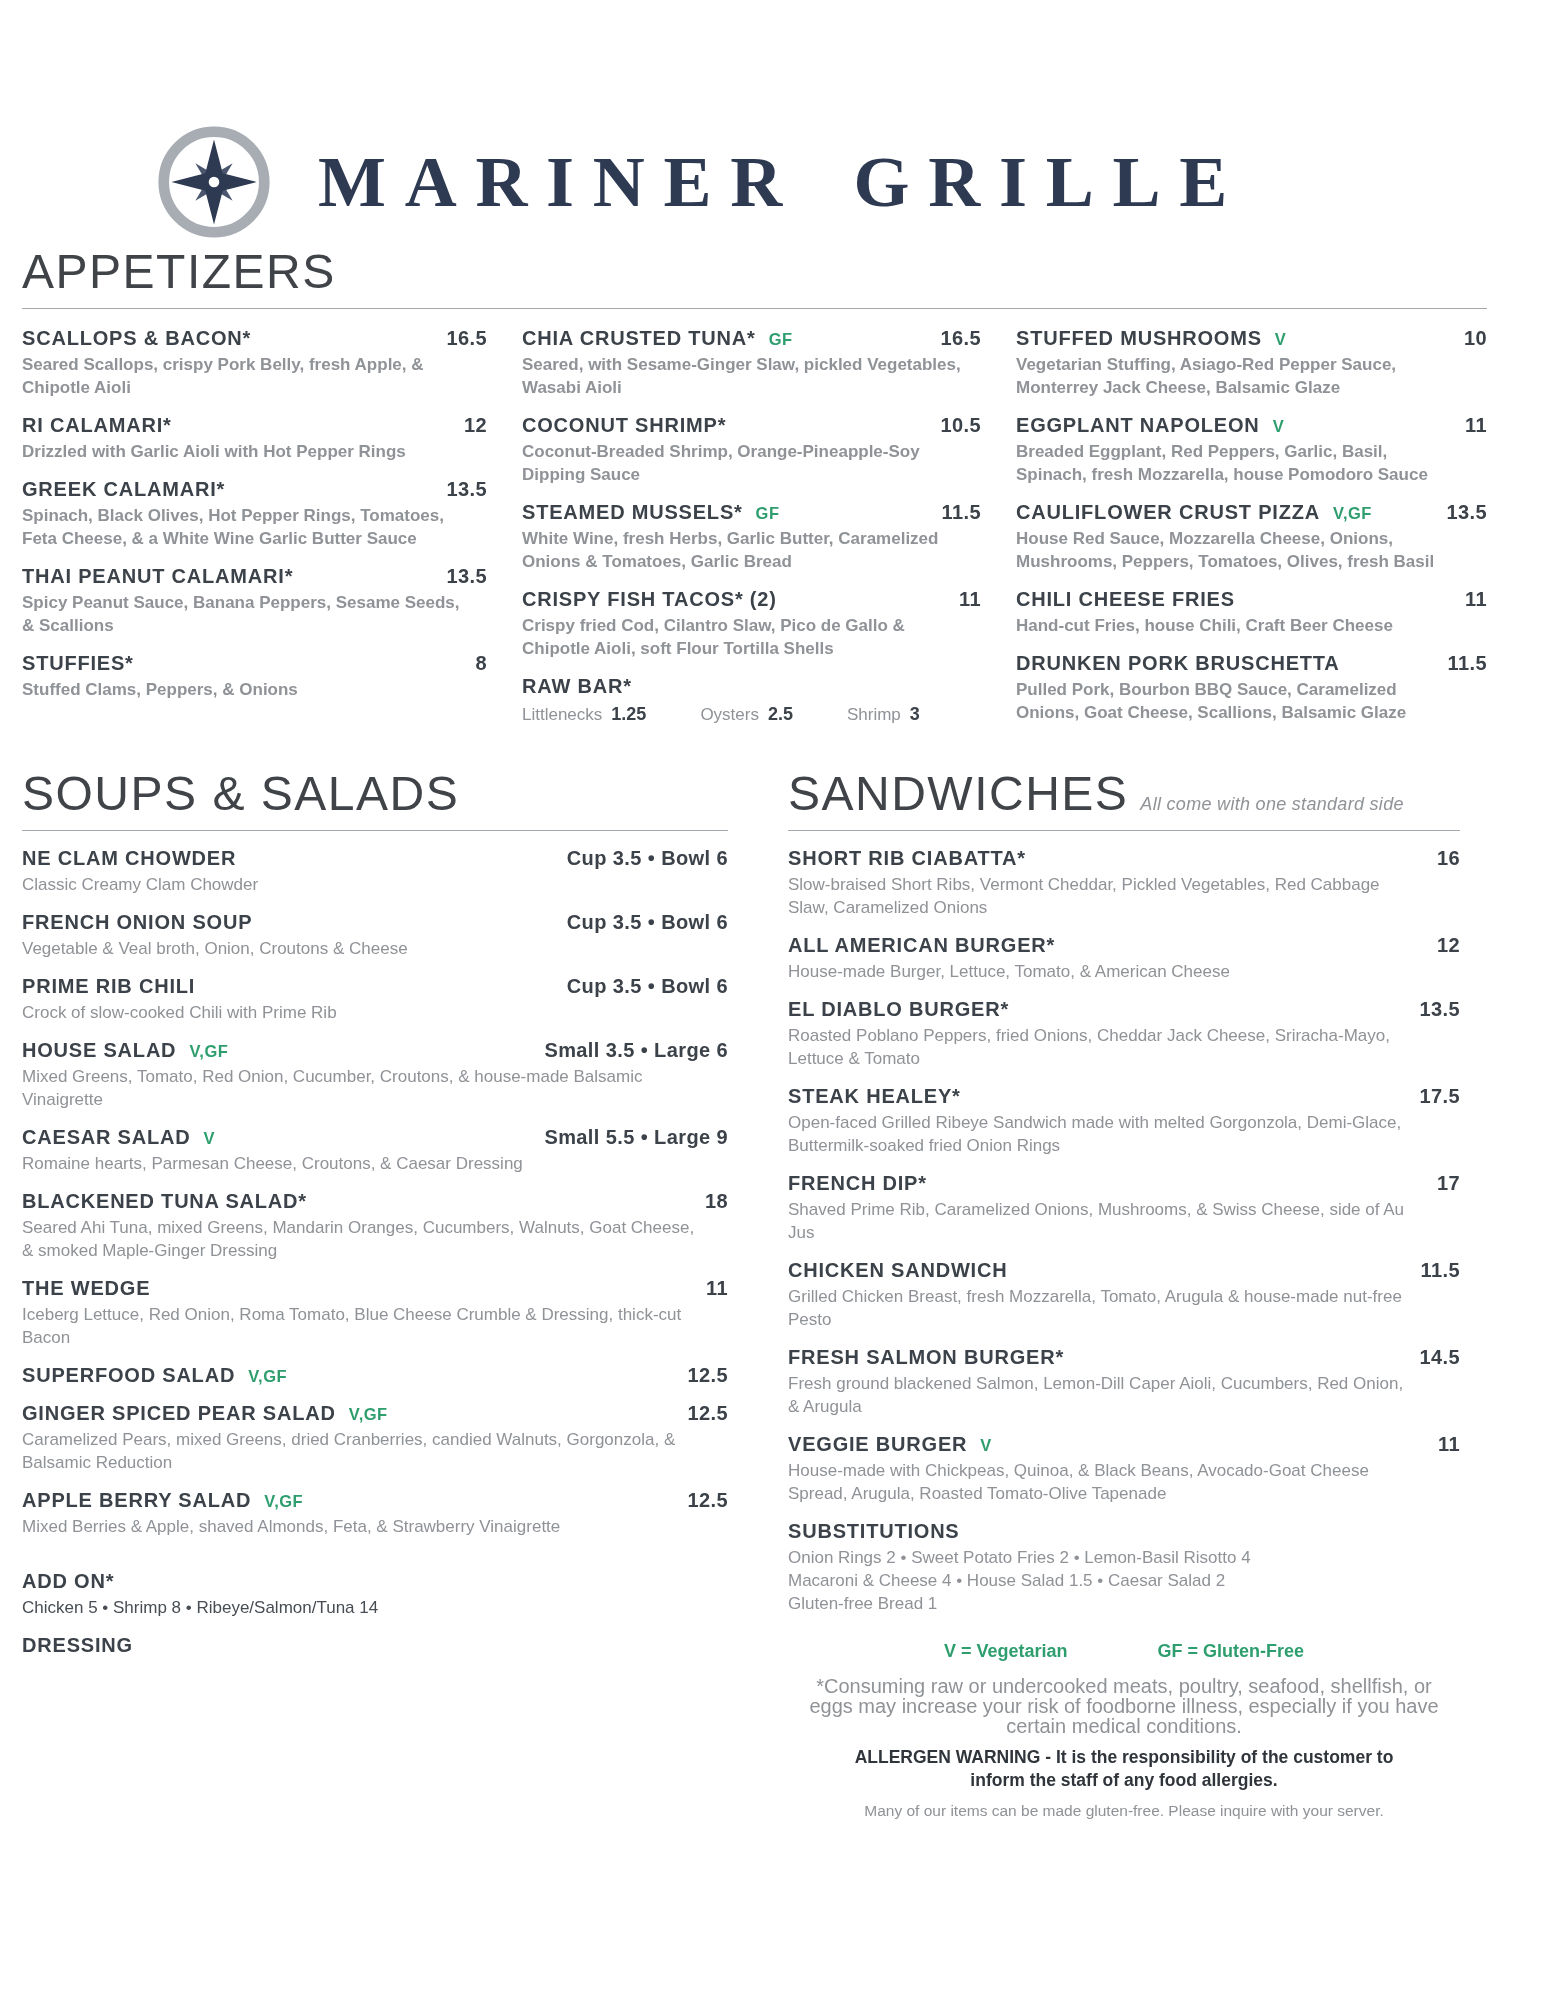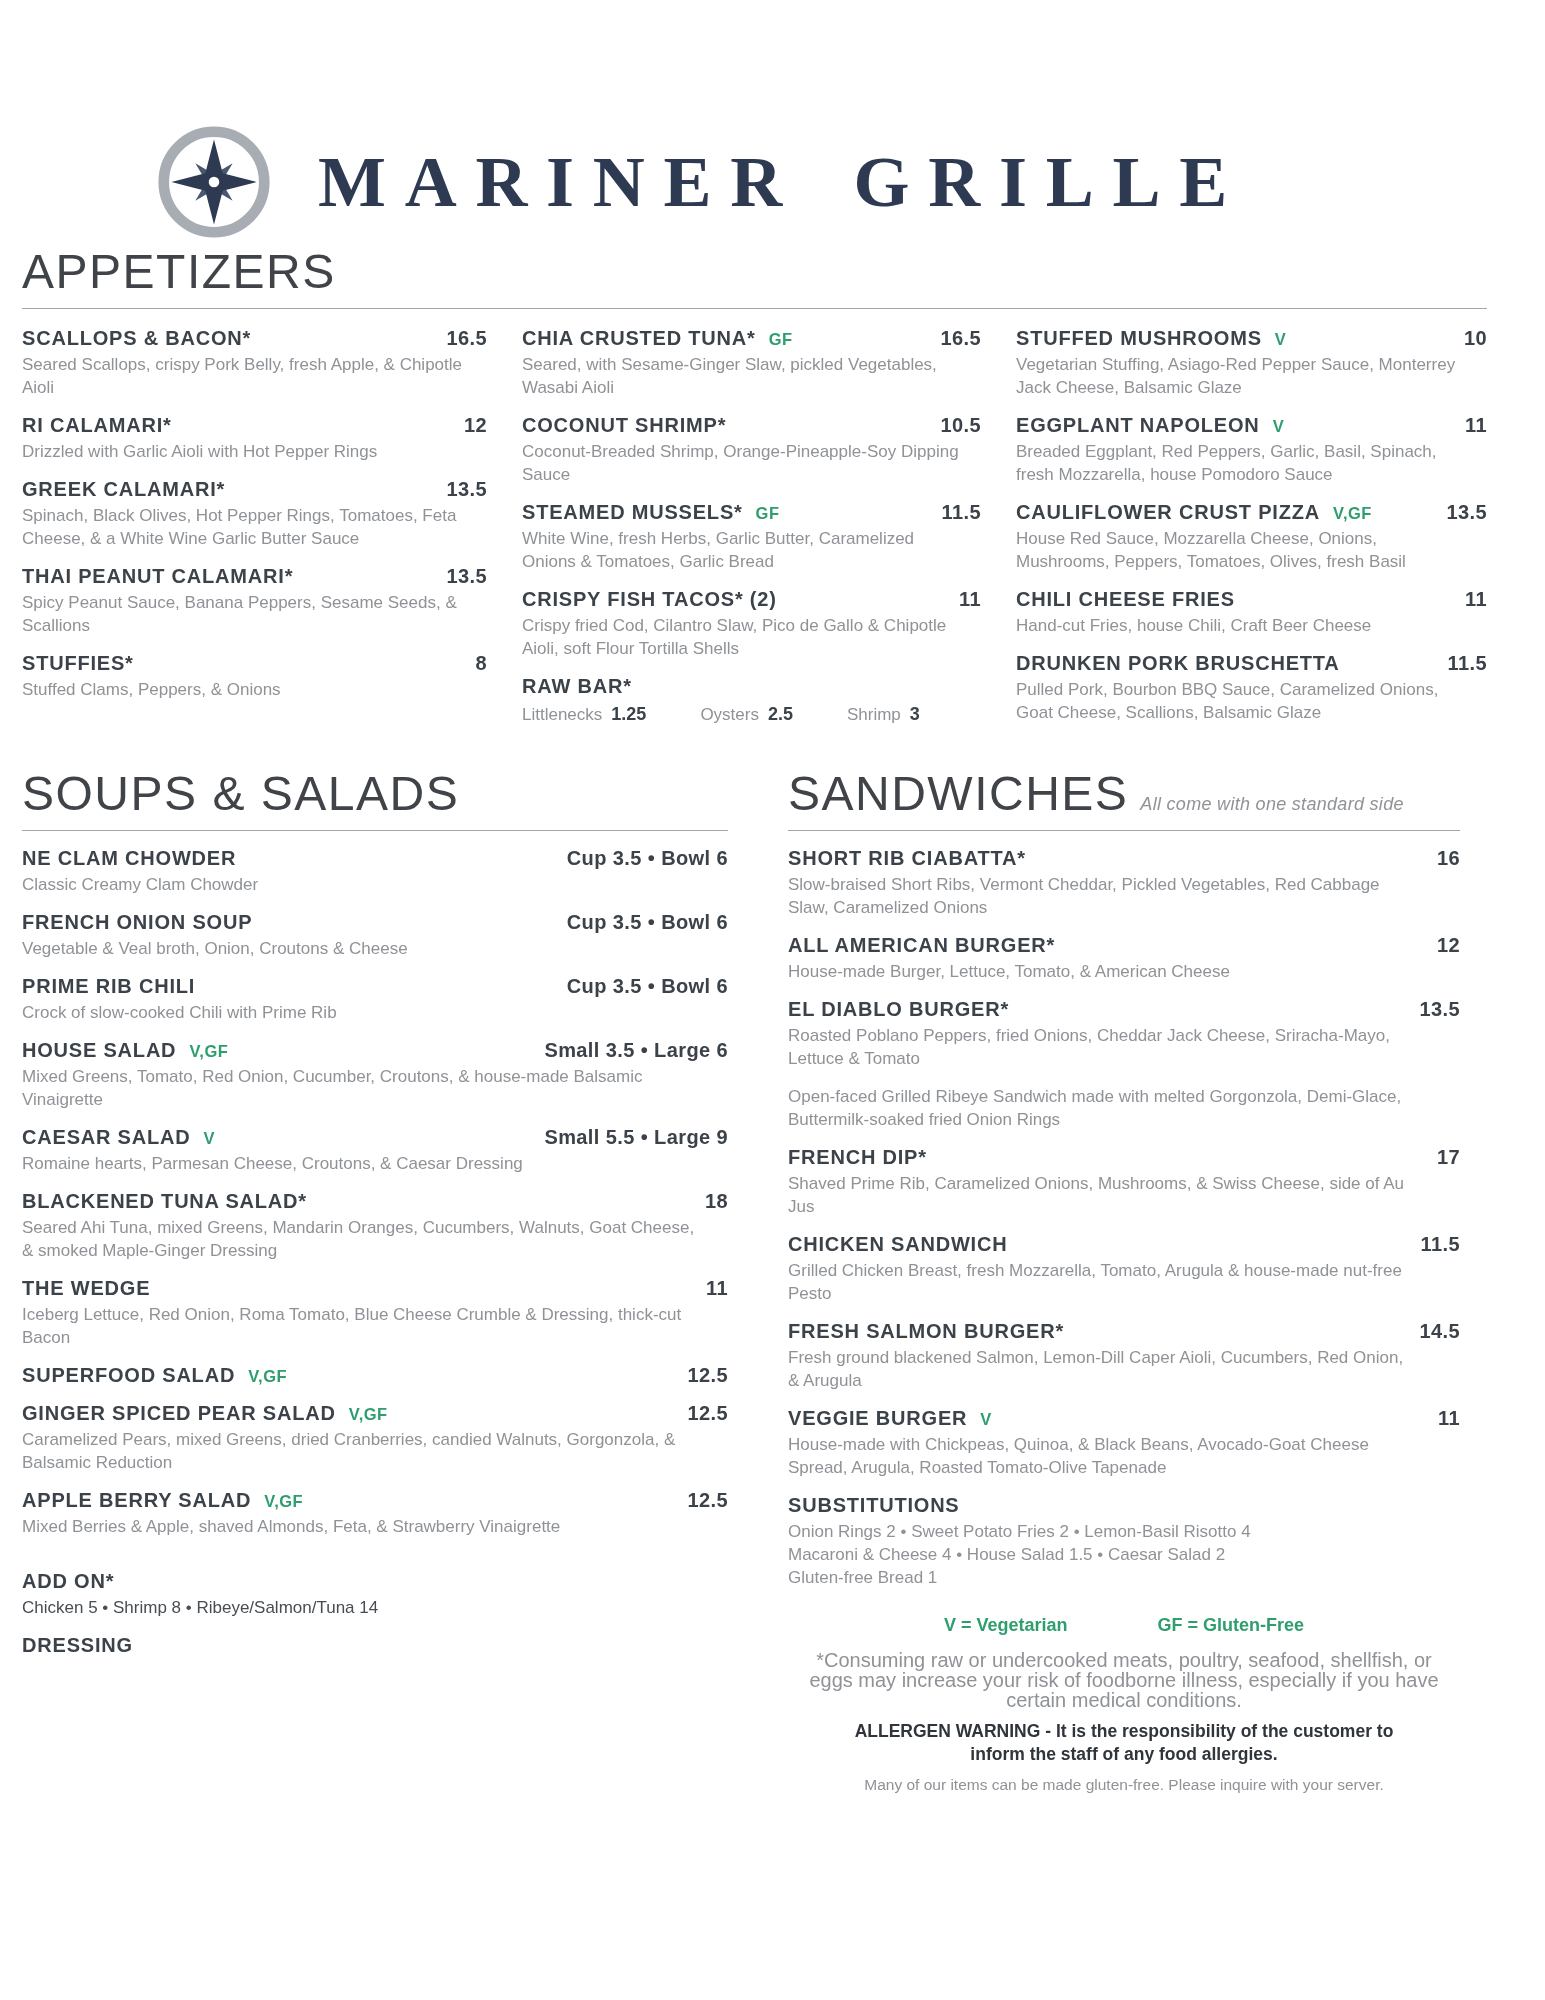--- a/index.html
+++ b/index.html
@@ -55,21 +55,21 @@
     margin-left: 12px;
     text-align: right;
   }
   .rule { height: 1px; background: #a2a7ab; margin-top: 9px; }
 
   .appetizers { position: absolute; top: 246px; left: 22px; width: 1465px; }
   .app-cols { display: flex; justify-content: space-between; margin-top: 18px; }
   .col-1 { width: 465px; }
   .col-2 { width: 459px; }
   .col-3 { width: 471px; }
-  .app-cols .desc { max-width: 442px; }
+  .app-cols .desc { max-width: 442px; font-weight: bold; }
 
   .lower { position: absolute; top: 768px; left: 22px; width: 1465px; display: flex; }
   .soups { width: 706px; margin-right: 60px; flex: 0 0 auto; }
   .sandwiches { width: 672px; flex: 0 0 auto; }
   .list { margin-top: 16px; }
   .soups .desc { max-width: 680px; }
   .sandwiches .desc { max-width: 622px; }
 
   
   .item { margin-bottom: 15px; }
@@ -439,20 +439,25 @@
           </div>
           <div class="item">
             <div class="item-head">
               <span class="item-name">EL DIABLO BURGER*</span>
               <span class="spacer"></span>
               <span class="price">13.5</span>
             </div>
             <div class="desc">Roasted Poblano Peppers, fried Onions, Cheddar Jack Cheese, Sriracha-Mayo, Lettuce &amp; Tomato</div>
           </div>
           <div class="item">
+            <div class="item-head">
+              <span class="item-name">STEAK HEALEY*</span>
+              <span class="spacer"></span>
+              <span class="price">17.5</span>
+            </div>
             <div class="desc">Open-faced Grilled Ribeye Sandwich made with melted Gorgonzola, Demi-Glace, Buttermilk-soaked fried Onion Rings</div>
           </div>
           <div class="item">
             <div class="item-head">
               <span class="item-name">FRENCH DIP*</span>
               <span class="spacer"></span>
               <span class="price">17</span>
             </div>
             <div class="desc">Shaved Prime Rib, Caramelized Onions, Mushrooms, &amp; Swiss Cheese, side of Au Jus</div>
           </div>

